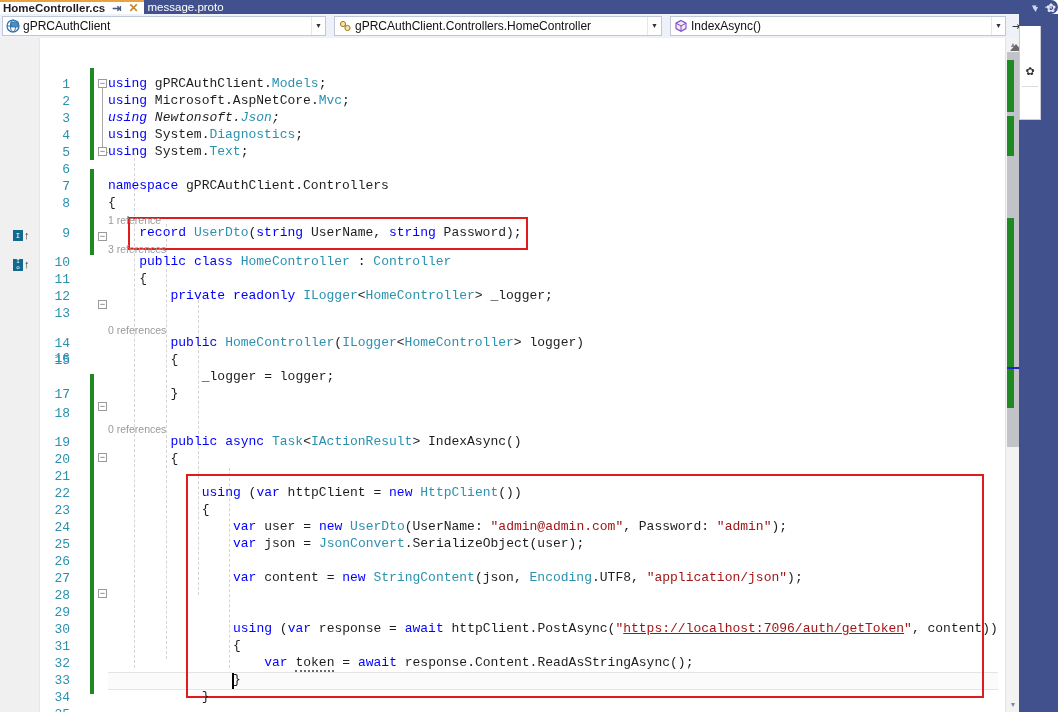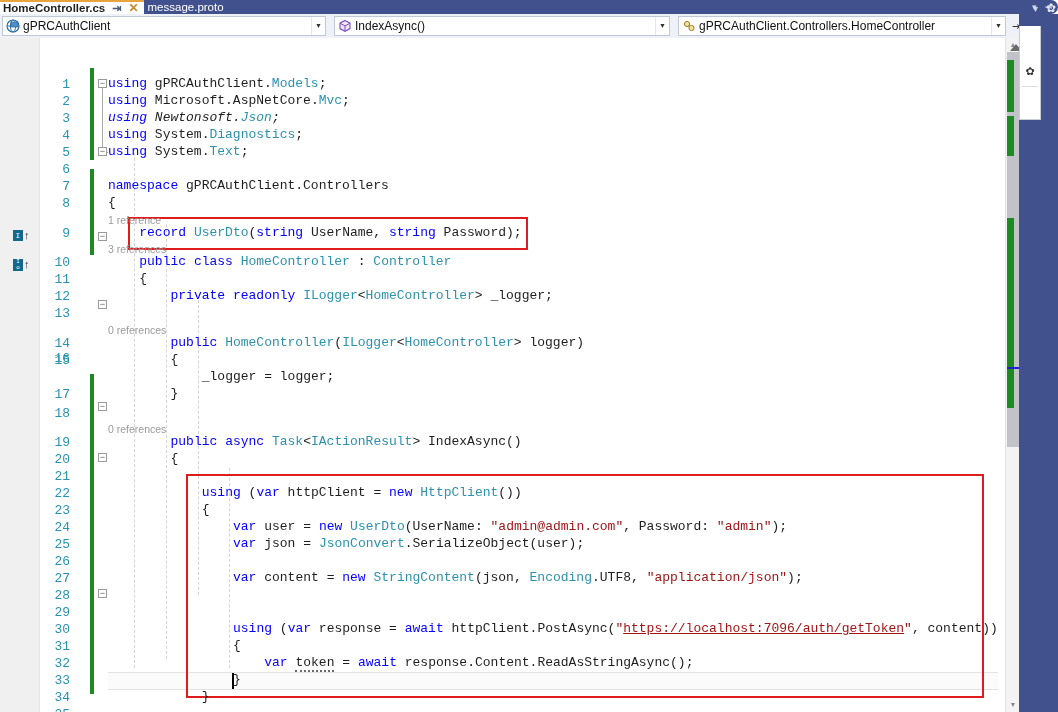--- a/index.html
+++ b/index.html
@@ -333,41 +333,41 @@
           <circle cx="7" cy="7" r="6" fill="#ffffff" stroke="#2f6fa8" stroke-width="1.2"></circle>
           <ellipse cx="7" cy="7" rx="2.6" ry="6" fill="none" stroke="#2f6fa8" stroke-width="1"></ellipse>
           <line x1="1" y1="7" x2="13" y2="7" stroke="#2f6fa8" stroke-width="1"></line>
           <rect x="5" y="3" width="7" height="5" fill="#4f8fc0" stroke="#2f6fa8" stroke-width="0.8"></rect>
         </svg>
       </span>
       <span class="txt">gPRCAuthClient</span>
       <span class="arrow">▼</span>
     </div>
 
+    <div class="combo" id="combo-type">
+      <span class="ico">
+        <svg width="14" height="14" viewBox="0 0 14 14">
+          <circle cx="5" cy="5" r="2.6" fill="#f7e3a1" stroke="#9a7b22" stroke-width="1"></circle>
+          <circle cx="9.5" cy="9" r="2.6" fill="#f7e3a1" stroke="#9a7b22" stroke-width="1"></circle>
+          <line x1="6.6" y1="6.6" x2="7.8" y2="7.4" stroke="#9a7b22" stroke-width="1"></line>
+        </svg>
+      </span>
+      <span class="txt">gPRCAuthClient.Controllers.HomeController</span>
+      <span class="arrow">▼</span>
+    </div>
+
     <div class="combo" id="combo-member">
       <span class="ico">
         <svg width="14" height="14" viewBox="0 0 14 14">
           <path d="M7 1.5 L12 4.2 L12 9.6 L7 12.3 L2 9.6 L2 4.2 Z" fill="#efe7fb" stroke="#7b4fc0" stroke-width="1.1"></path>
           <path d="M2 4.2 L7 6.9 L12 4.2" fill="none" stroke="#7b4fc0" stroke-width="1"></path>
           <line x1="7" y1="6.9" x2="7" y2="12.3" stroke="#7b4fc0" stroke-width="1"></line>
         </svg>
       </span>
       <span class="txt">IndexAsync()</span>
-      <span class="arrow">▼</span>
-    </div>
-
-    <div class="combo" id="combo-type">
-      <span class="ico">
-        <svg width="14" height="14" viewBox="0 0 14 14">
-          <circle cx="5" cy="5" r="2.6" fill="#f7e3a1" stroke="#9a7b22" stroke-width="1"></circle>
-          <circle cx="9.5" cy="9" r="2.6" fill="#f7e3a1" stroke="#9a7b22" stroke-width="1"></circle>
-          <line x1="6.6" y1="6.6" x2="7.8" y2="7.4" stroke="#9a7b22" stroke-width="1"></line>
-        </svg>
-      </span>
-      <span class="txt">gPRCAuthClient.Controllers.HomeController</span>
       <span class="arrow">▼</span>
     </div>
 
     <div class="nav-extra">⇥</div>
   </div>
 
   <div class="editor">
     <div class="glyph-margin"></div>
 
     <div class="indicator" style="top:189px">

